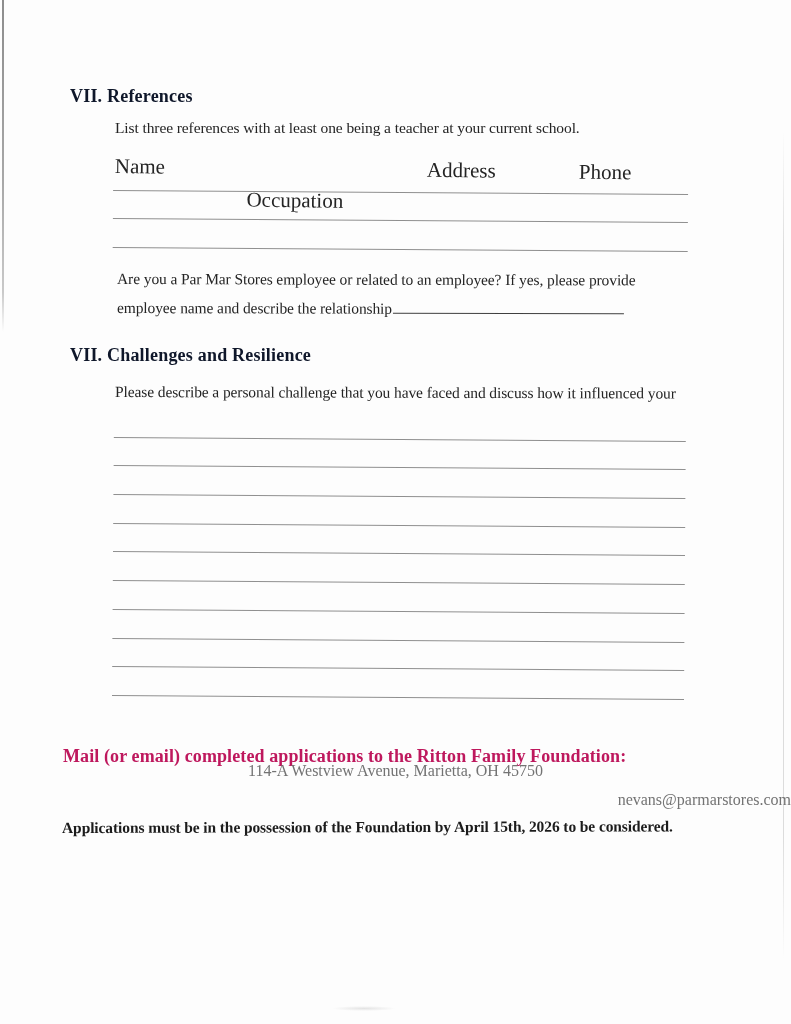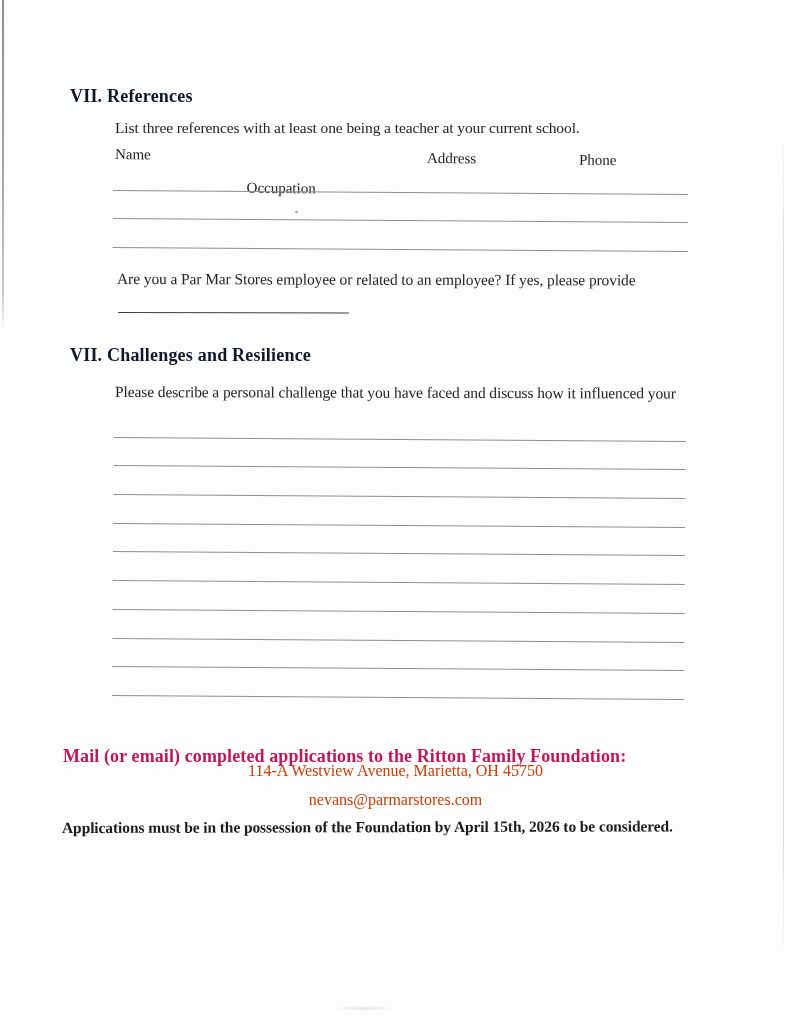--- a/index.html
+++ b/index.html
@@ -30,43 +30,43 @@
   .h-section{
     position:absolute;left:70px;
     font-size:18px;font-weight:bold;letter-spacing:.2px;
     color:#0f172a;
   }
   .body-text{font-size:15.5px;letter-spacing:-0.1px;color:#242424;}
 
   .refs-instruction{position:absolute;left:115px;top:119px;}
   .refs-headers{position:absolute;left:115px;top:146px;width:520px;height:20px;
     transform:rotate(.7deg);transform-origin:left center;}
-  .refs-headers span{position:absolute;top:0;font-size:15px;color:#242424;}
+  .refs-headers span{position:absolute;top:8px;font-size:21px;color:#242424;}
   .col-name{left:0;} .col-occupation{left:132px;margin-top:32px;} .col-address{left:312px;text-align:right;} .col-phone{left:455px;margin-left:9px;}
 
   .rule-group{position:absolute;left:113px;width:575px;
     transform:rotate(.4deg);transform-origin:left center;}
   .rule-group .rule{height:27.7px;border-bottom:1.4px solid #8f8f8f;}
   .refs-rules{top:162px;}
   .challenge-rules{top:409px;width:572px;}
 
   .employee-q{position:absolute;left:117px;top:265px;line-height:28.5px;
     transform:rotate(.15deg);transform-origin:left center;}
   .blank-underline{display:inline-block;width:231px;border-bottom:1.6px solid #3f3f3f;
     height:1em;vertical-align:baseline;margin-left:1px;}
 
   .challenges-heading{top:345px;}
   .refs-heading{top:86px;}
   .challenges-instruction{position:absolute;left:115px;top:381px;width:600px;line-height:22px;
     transform:rotate(.15deg);transform-origin:left center;}
 
   .footer-mail{position:absolute;left:63px;top:746px;font-size:18px;font-weight:bold;color:#be185d;letter-spacing:.1px;}
-  .footer-center{position:absolute;left:0;top:0;width:791px;text-align:center;font-size:16px;color:#c2410c;}
+  .footer-center{position:absolute;left:0;top:0;width:791px;text-align:center;font-size:16px;color:#737373;}
   .footer-address{top:762px;}
-  .footer-email{top:791px;}
+  .footer-email{top:791px;text-align:right;}
   .footer-deadline{position:absolute;left:62px;top:819px;font-size:15.5px;font-weight:bold;color:#1c1c1c;
     transform:rotate(-.15deg);transform-origin:left center;letter-spacing:-0.1px;}
 </style>
 </head>
 <body>
 
 <div class="page">
 
   <div class="edge-left"></div>
   <div class="edge-right"></div>
@@ -85,21 +85,21 @@
   </div>
 
   <div class="rule-group refs-rules">
     <div class="rule"></div>
   <div class="rule"></div>
       <div class="rule"></div>
     </div>
 
   <div class="body-text employee-q">
     <span>Are you a Par Mar Stores employee or related to an employee?  If yes, please provide</span><br>
-    <span class="blank-underline"></span>
+    <span>employee name and describe the relationship</span><span class="blank-underline"></span>
   </div>
 
   <div class="h-section challenges-heading">VII. Challenges and Resilience</div>
 
   <div class="body-text challenges-instruction">
     <span>Please describe a personal challenge that you have faced and discuss how it influenced your</span><br>
   </div>
 
   <div class="rule-group challenge-rules">
     <div class="rule"></div>

